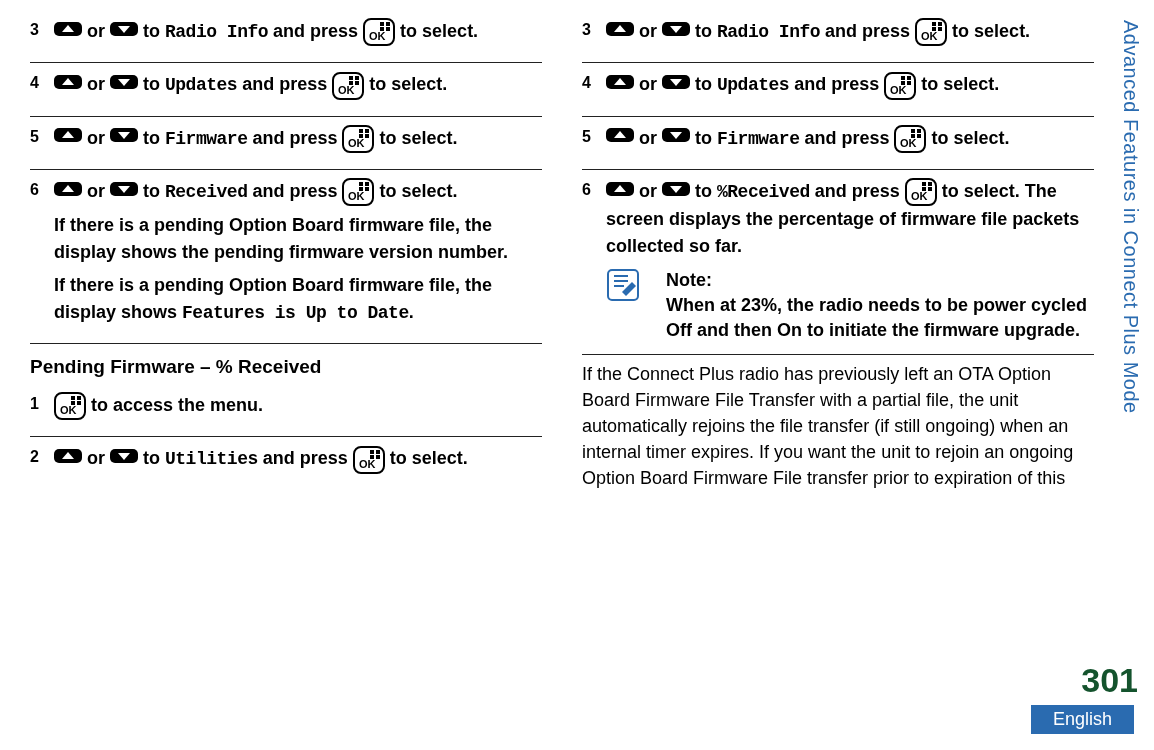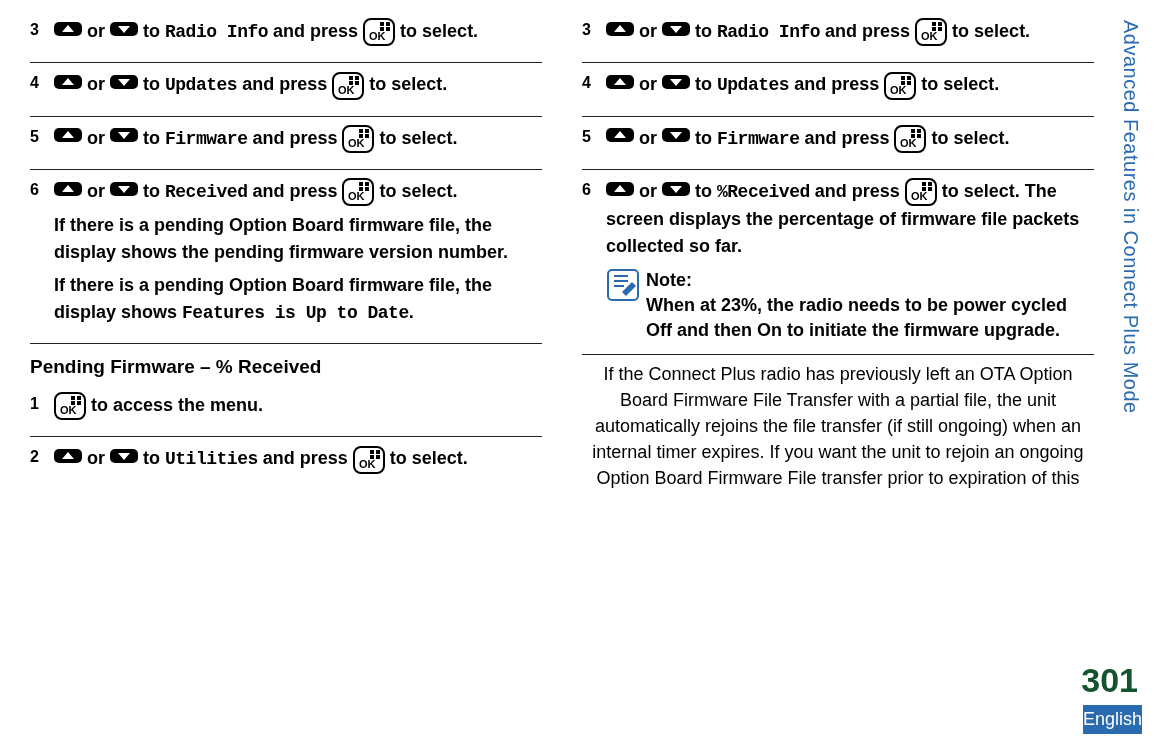--- a/index.html
+++ b/index.html
@@ -55,26 +55,25 @@
   .icon-up svg, .icon-down svg { width: 28px; height: 16px; }
   .icon-ok svg { width: 32px; height: 28px; vertical-align: -8px; }
   .heading {
     font-weight: bold;
     font-size: 19px;
     margin: 12px 0 6px 0;
   }
   .para {
     font-size: 18px;
     line-height: 1.45;
-    margin: 6px 9px;
-    text-align: center;
+    margin: 6px 0;
   }
   .note-box {
     display: flex;
-    gap: 6px;
+    gap: 26px;
     margin-top: 8px;
   }
   .note-icon svg { width: 34px; height: 34px; }
   .note-text { flex:1; font-size: 18px; line-height:1.4; }
   .note-text b { display:block; }
   .side-tab {
     position: absolute;
     right: 12px;
     top: 20px;
     writing-mode: vertical-rl;
@@ -85,26 +84,26 @@
   .page-num {
     position: absolute;
     right: 16px;
     bottom: 50px;
     color: #14532d;
     font-size: 34px;
     font-weight: bold;
   }
   .lang {
     position: absolute;
-    right: 12px;
+    right: 20px;
     bottom: 16px;
     background: #2a6bb0;
     color: #fff;
     font-size: 18px;
-    padding: 4px 0;
+    padding: 4px 22px;
   }
 </style>
 </head>
 <body>
 
 <svg width="0" height="0" style="position:absolute">
   <defs>
     <g id="up-key">
       <rect x="0" y="0" width="28" height="14" rx="5" ry="5" fill="#000"></rect>
       <polygon points="14,3 8,10 20,10" fill="#fff"></polygon>

